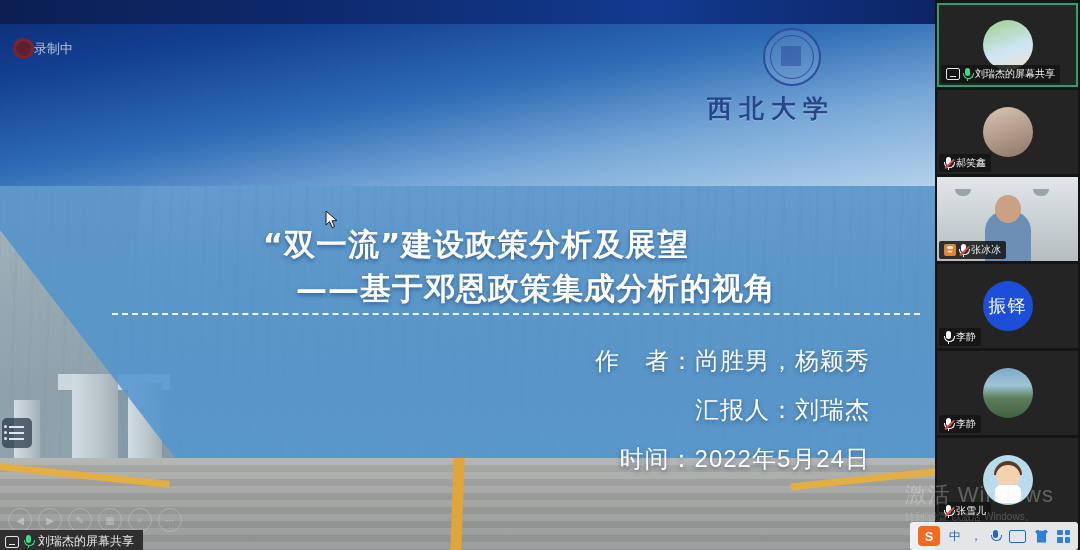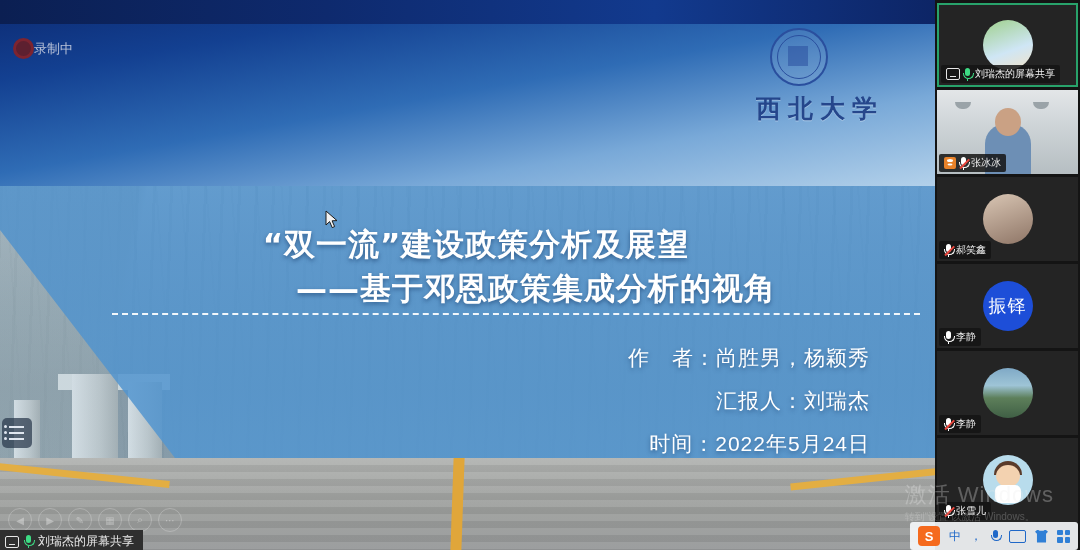--- a/index.html
+++ b/index.html
@@ -56,40 +56,40 @@
      clip-path:polygon(0 0, 935px 0, 935px 272px, 935px 272px, 175px 272px, 0 44px);}
   .diag2{position:absolute;left:0;top:186px;width:935px;height:272px;
      background:linear-gradient(180deg, rgba(72,138,198,.55), rgba(96,160,214,.60));
      clip-path:polygon(0 0, 935px 0, 935px 272px, 0 272px);opacity:.25;}
 
   
   .dash{position:absolute;left:112px;top:313px;width:808px;height:0;
      border-top:2px dashed rgba(255,255,255,.92);}
 
   
-  .uni{position:absolute;right:51px;top:28px;width:170px;height:92px;text-align:right;}
+  .uni{position:absolute;right:58px;top:28px;width:170px;height:92px;text-align:left;}
   .uni .seal{width:54px;height:54px;border-radius:50%;border:2px solid #2a4f9e;margin:0 auto;
      position:relative;background:rgba(255,255,255,.10);}
   .uni .seal::before{content:"";position:absolute;left:5px;top:5px;right:5px;bottom:5px;
      border-radius:50%;border:1px solid #2a4f9e;}
   .uni .seal::after{content:"";position:absolute;left:16px;top:16px;width:20px;height:20px;
      background:#2a4f9e;opacity:.55;}
   .uni .uni-name{margin-top:6px;font-size:25px;color:#1f3f86;letter-spacing:7px;
      font-family:"DejaVu Serif","Liberation Serif",serif;font-weight:bold;opacity:.92;
      text-shadow:0 1px 0 rgba(255,255,255,.35);}
 
   
   .slide-title{position:absolute;left:16px;top:222px;width:920px;text-align:center;
      font-size:31px;line-height:1.42;color:#fff;font-weight:bold;letter-spacing:1px;
      font-family:"DejaVu Sans","Liberation Sans",sans-serif;
      text-shadow:0 2px 4px rgba(16,50,95,.55);}
   .slide-title .l2{display:block;padding-left:120px;}
 
   .meta{position:absolute;left:0;top:336px;width:900px;text-align:right;color:#fff;
-     font-size:21px;line-height:2.05;letter-spacing:1px;
+     font-size:24px;line-height:2.05;letter-spacing:1px;
      text-shadow:0 2px 4px rgba(16,50,95,.5);}
   .meta div{padding-right:30px;}
 
   
   .rec{position:absolute;left:13px;top:38px;display:flex;align-items:center;z-index:6;}
   .rec .dot{width:15px;height:15px;border-radius:50%;border:3px solid #7d2430;background:#5d2030;}
   .rec .txt{color:#b9c2d8;font-size:13px;}
 
   
   .list-icon{position:absolute;left:2px;top:418px;width:30px;height:30px;border-radius:5px;
@@ -268,46 +268,46 @@
         <span class="mic on">
           <span class="body"></span>
             <span class="stem"></span>
             <span class="arc"></span>
         </span>
         <span class="nm">刘瑞杰的屏幕共享</span>
       </div>
     </div>
 
     <div class="tile">
+      <div class="avatar-circle ph-girl"></div>
+      <div class="label">
+        <span class="mic off">
+          <span class="body"></span>
+            <span class="stem"></span>
+            <span class="arc"></span>
+        </span>
+        <span class="nm">郝笑鑫</span>
+      </div>
+    </div>
+
+    <div class="tile">
       <div class="vid scene-office">
         <span class="lamp" style="left:18px"></span>
         <span class="lamp" style="left:96px"></span>
         <span class="person"></span>
         <span class="head"></span>
       </div>
       <div class="label">
         <span class="host-badge"></span>
         <span class="mic off">
           <span class="body"></span>
             <span class="stem"></span>
             <span class="arc"></span>
         </span>
         <span class="nm">张冰冰</span>
-      </div>
-    </div>
-
-    <div class="tile">
-      <div class="avatar-circle ph-girl"></div>
-      <div class="label">
-        <span class="mic off">
-          <span class="body"></span>
-            <span class="stem"></span>
-            <span class="arc"></span>
-        </span>
-        <span class="nm">郝笑鑫</span>
       </div>
     </div>
 
     <div class="tile">
       <div class="initials">振铎</div>
       <div class="label">
         <span class="mic">
           <span class="body"></span>
             <span class="stem"></span>
             <span class="arc"></span>

